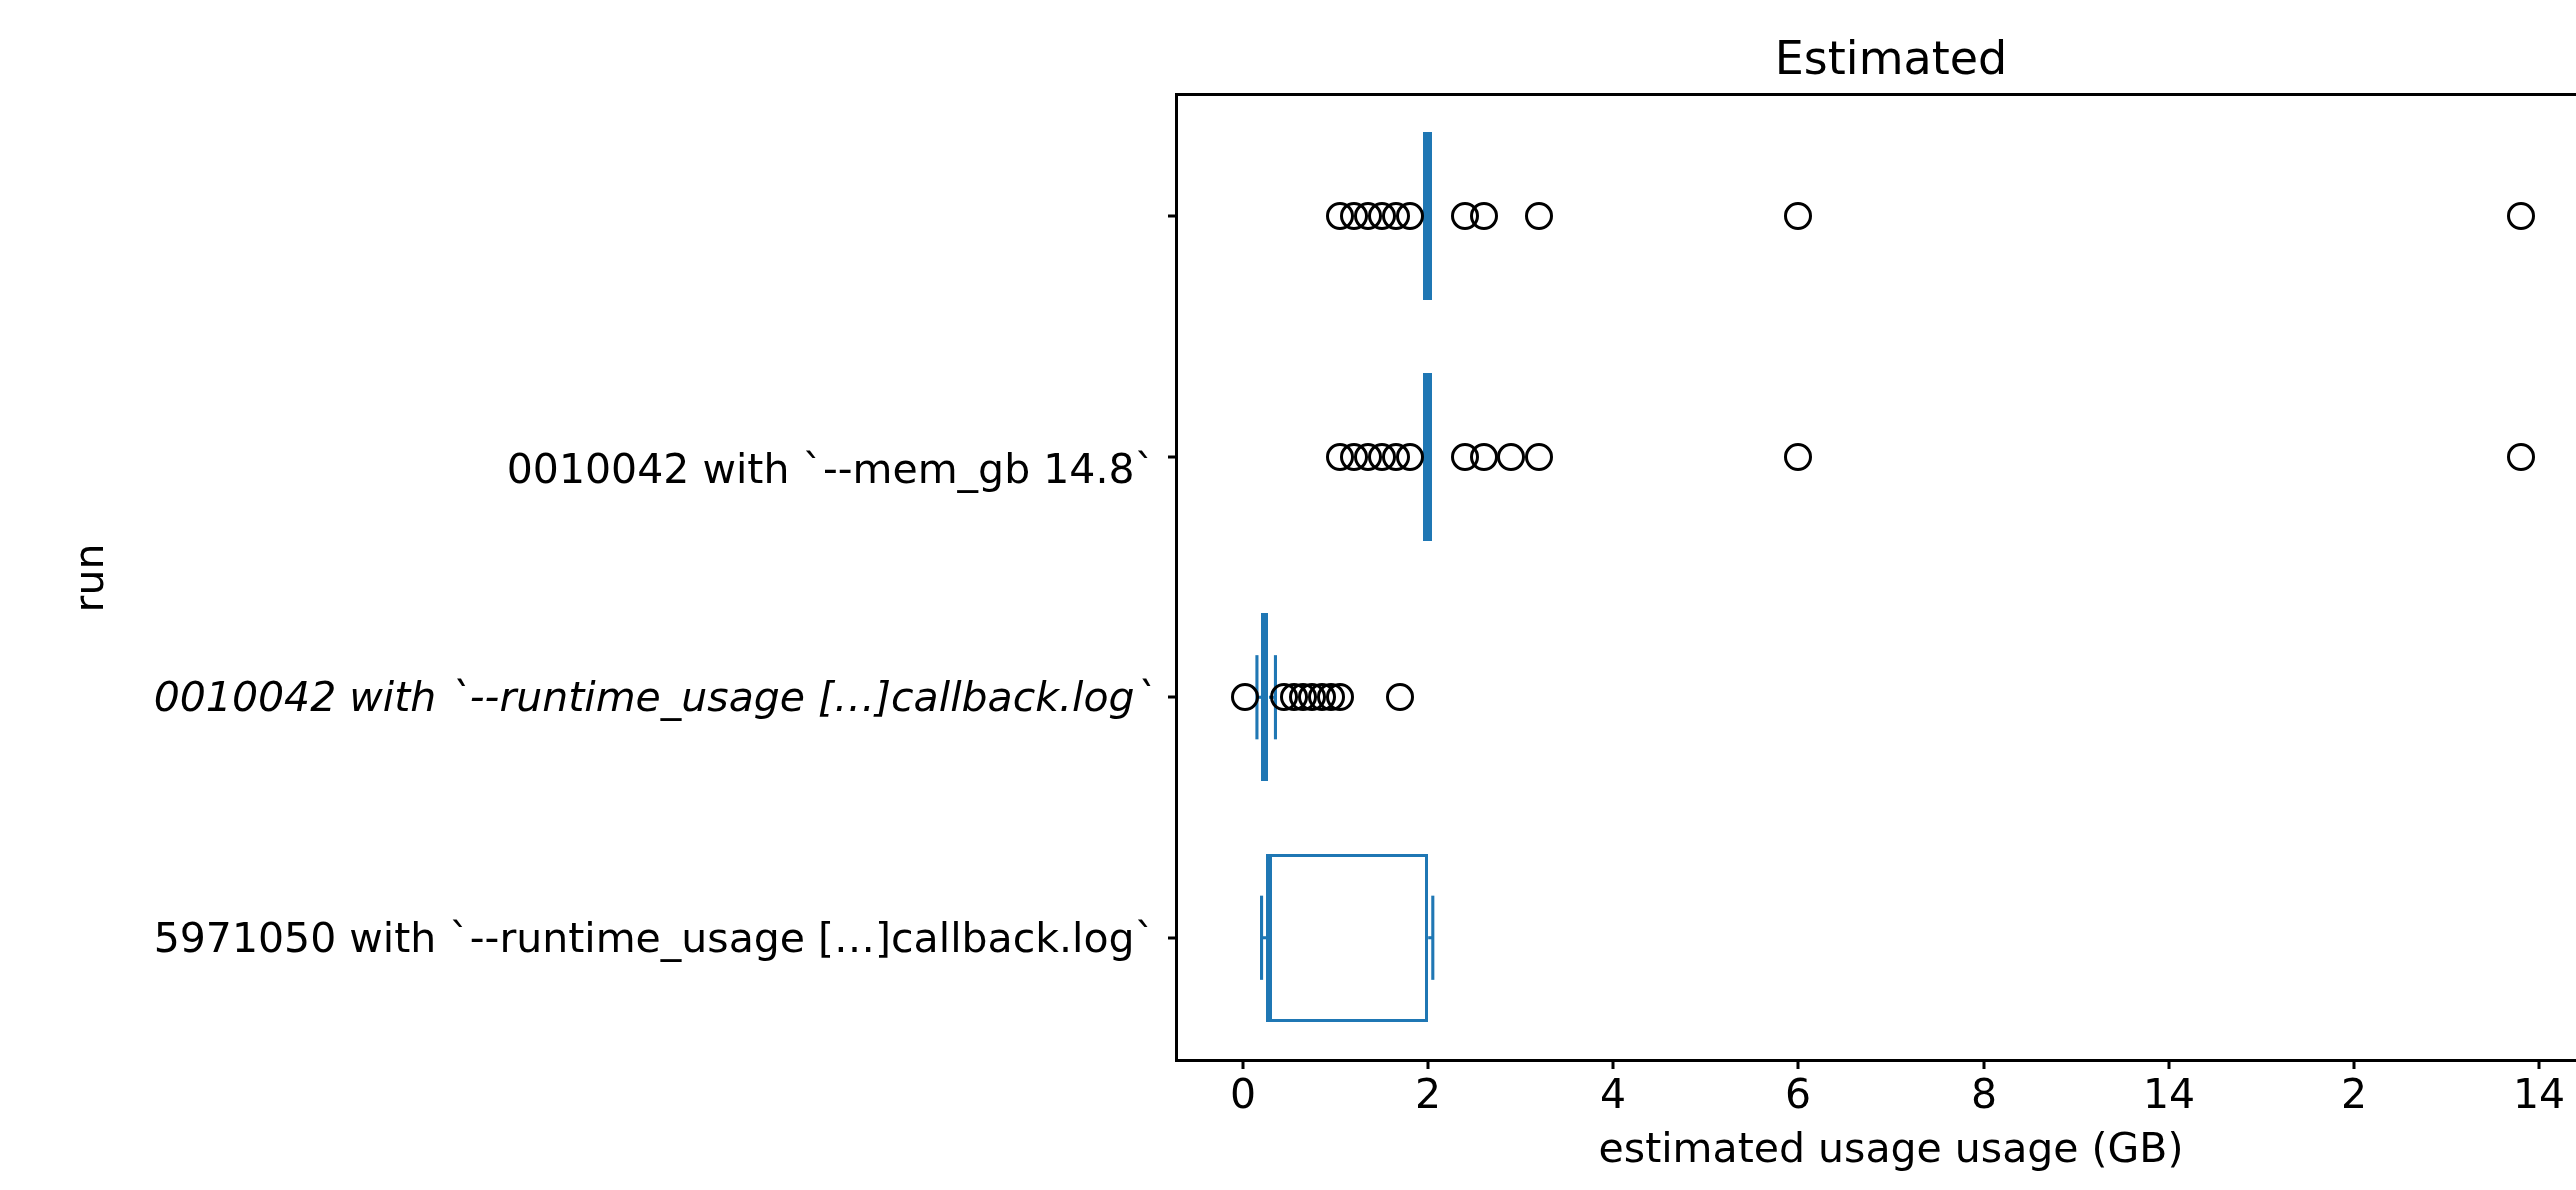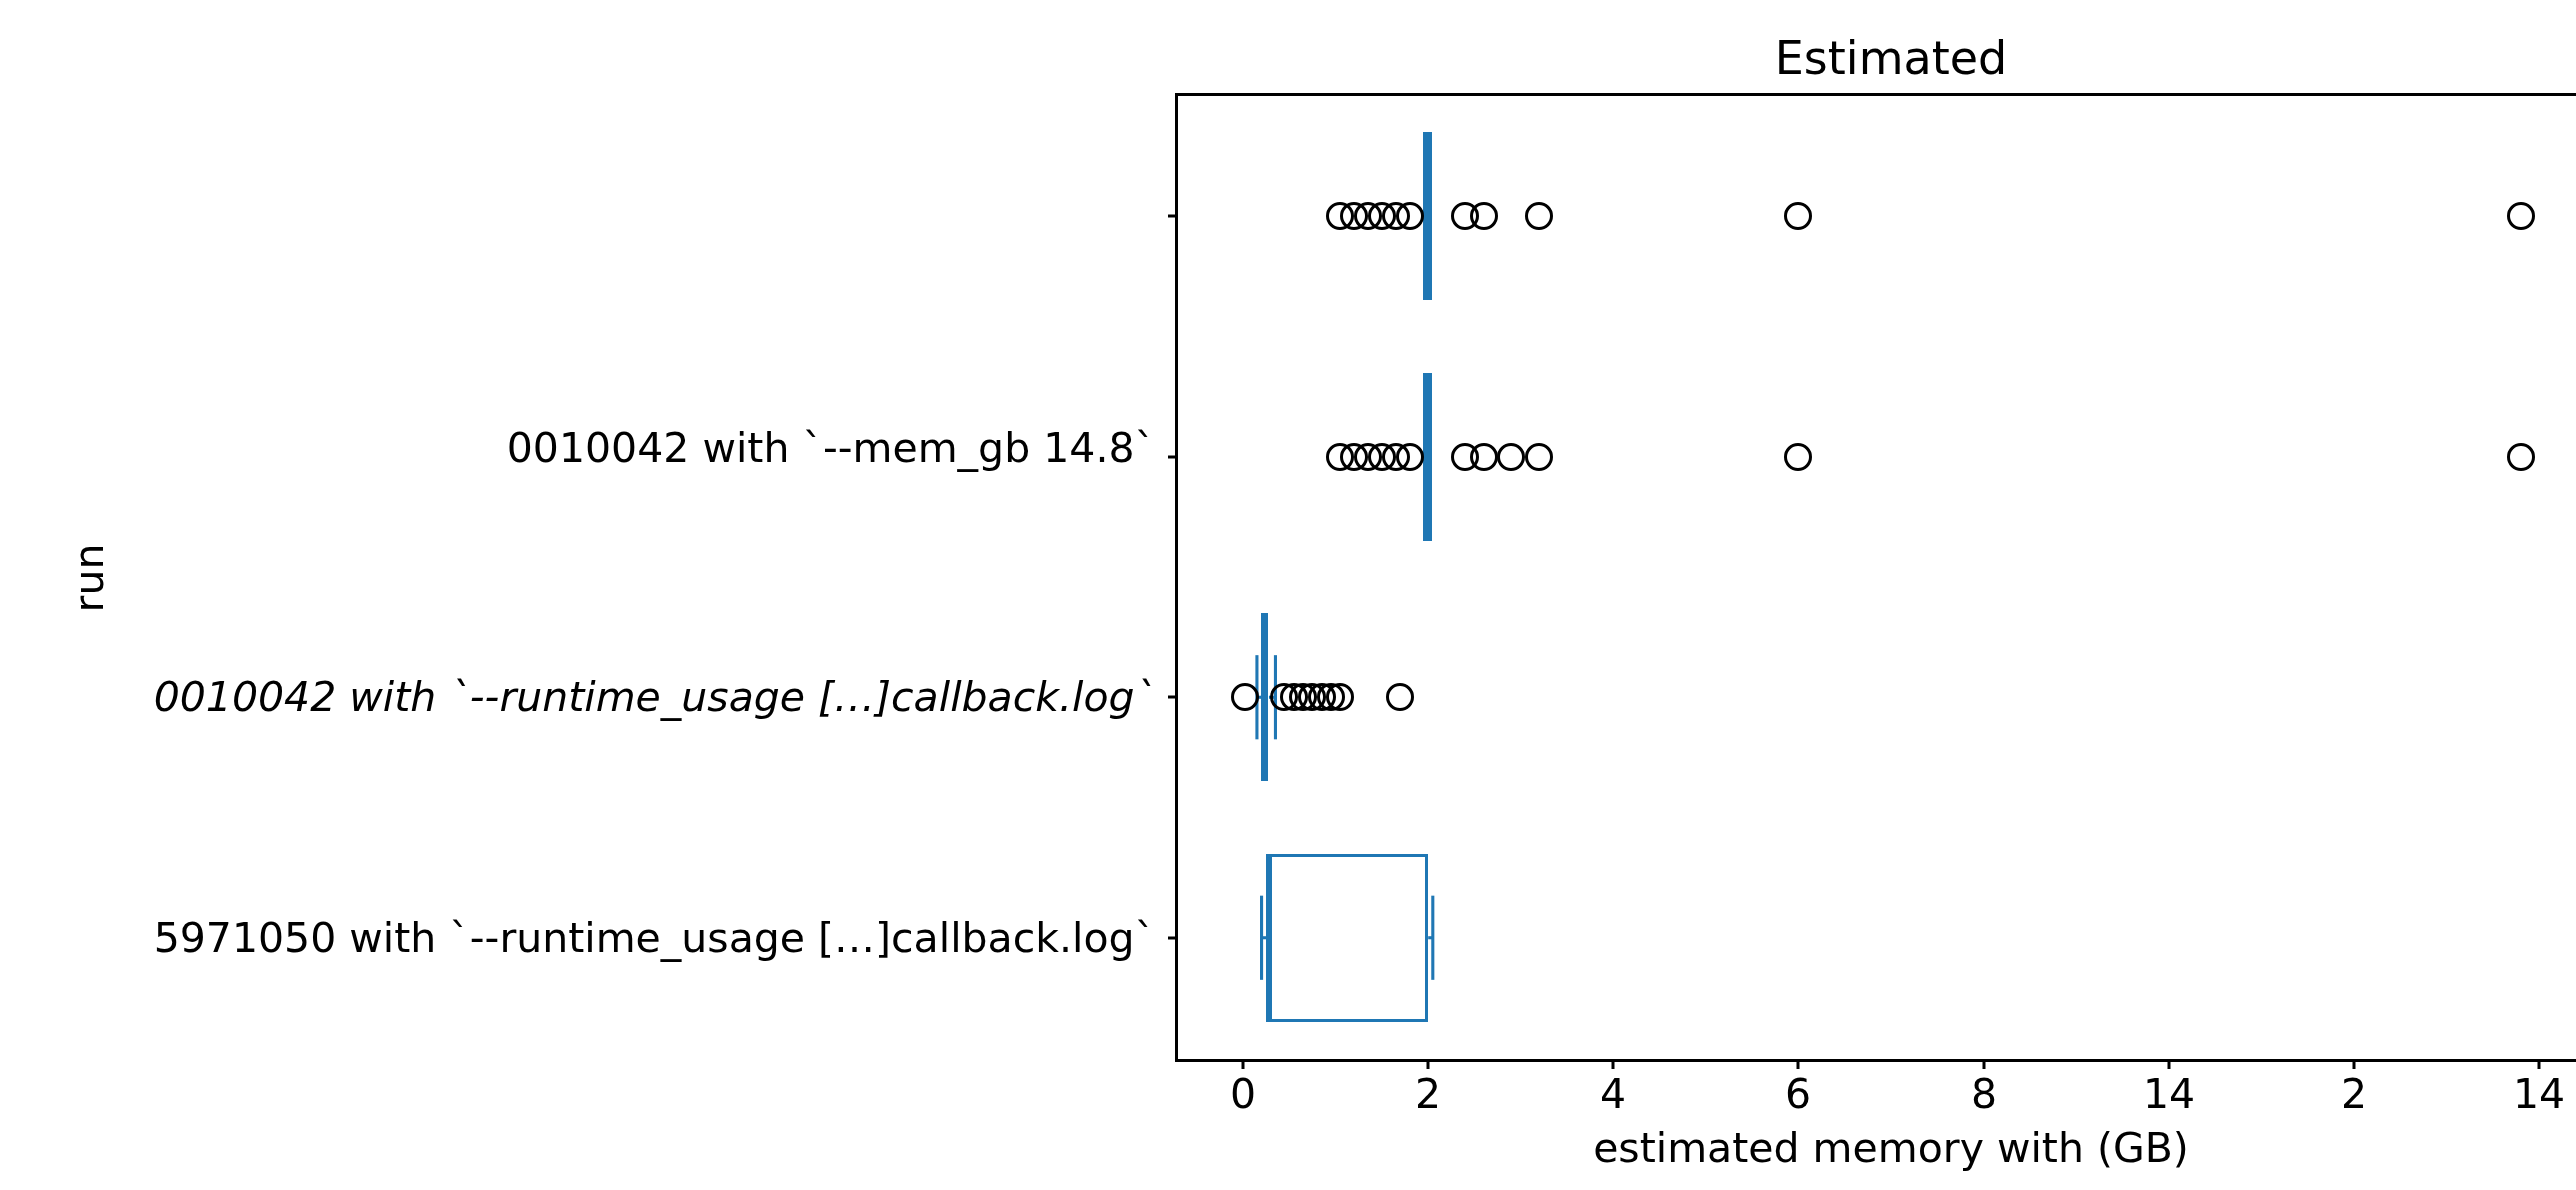--- a/index.html
+++ b/index.html
@@ -129,21 +129,21 @@
         <div class="xtick" style="left: 806px;"></div>
         <div class="xtick-label" style="left: 806px;">8</div>
         <div class="xtick" style="left: 991px;"></div>
         <div class="xtick-label" style="left: 991px;">14</div>
         <div class="xtick" style="left: 1176px;"></div>
         <div class="xtick-label" style="left: 1176px;">2</div>
         <div class="xtick" style="left: 1361px;"></div>
         <div class="xtick-label" style="left: 1361px;">14</div>
         <div class="ytick" style="top: 120px;"></div>
         <div class="ytick" style="top: 361px;"></div>
-        <div class="ytick-label" style="top: 352px;">0010042 with `--mem_gb 14.8`</div>
+        <div class="ytick-label" style="top: 373px;">0010042 with `--mem_gb 14.8`</div>
         <div class="ytick" style="top: 601px;"></div>
         <div class="ytick-label" style="top: 601px; font-style: italic;">0010042 with `--runtime_usage […]callback.log`</div>
         <div class="ytick" style="top: 842px;"></div>
         <div class="ytick-label" style="top: 842px; text-align: center;">5971050 with `--runtime_usage […]callback.log`</div>
         <svg class="whisker-svg" width="1426" height="962" viewBox="0 0 2768 1868">
           <line x1="152.7792207792208" y1="1167.5" x2="161.76623376623377" y2="1167.5" stroke="#1f77b4" stroke-width="6"></line>
           <line x1="152.7792207792208" y1="1085.775" x2="152.7792207792208" y2="1249.225" stroke="#1f77b4" stroke-width="6"></line>
           <line x1="176.14545454545456" y1="1167.5" x2="188.72727272727272" y2="1167.5" stroke="#1f77b4" stroke-width="6"></line>
           <line x1="188.72727272727272" y1="1085.775" x2="188.72727272727272" y2="1249.225" stroke="#1f77b4" stroke-width="6"></line>
           <line x1="161.76623376623377" y1="1634.5" x2="170.75324675324674" y2="1634.5" stroke="#1f77b4" stroke-width="6"></line>
@@ -185,17 +185,17 @@
         <div class="flier" style="left: 116px; top: 601px;"></div>
         <div class="flier" style="left: 125px; top: 601px;"></div>
         <div class="flier" style="left: 134px; top: 601px;"></div>
         <div class="flier" style="left: 144px; top: 601px;"></div>
         <div class="flier" style="left: 153px; top: 601px;"></div>
         <div class="flier" style="left: 162px; top: 601px;"></div>
         <div class="flier" style="left: 222px; top: 601px;"></div>
         <div class="box" style="left: 88px; top: 758px; width: 162px; height: 168px;"></div>
         <div class="median" style="left: 91px; top: 758px; height: 168px;"></div>
       </div>
-    <div class="xlabel">estimated memory with (GB)</div>
+    <div class="xlabel">estimated usage usage (GB)</div>
     <div class="ylabel">run</div>
   </div>
 </div>
 
 
 </body></html>

